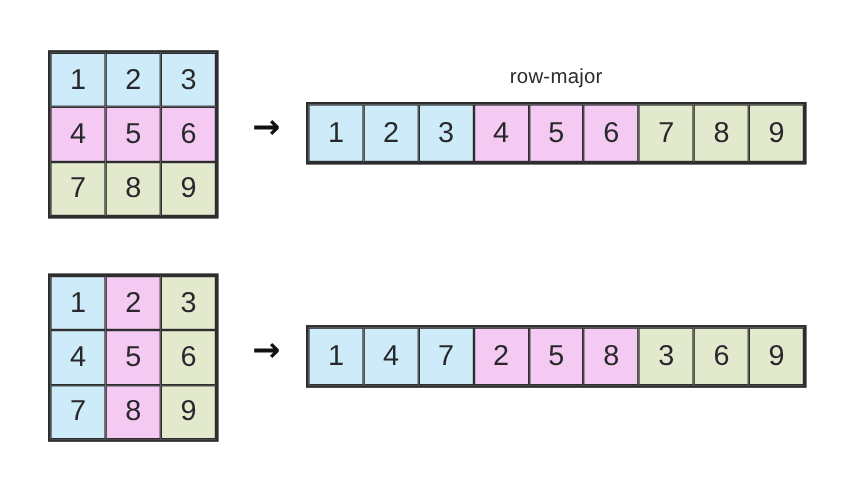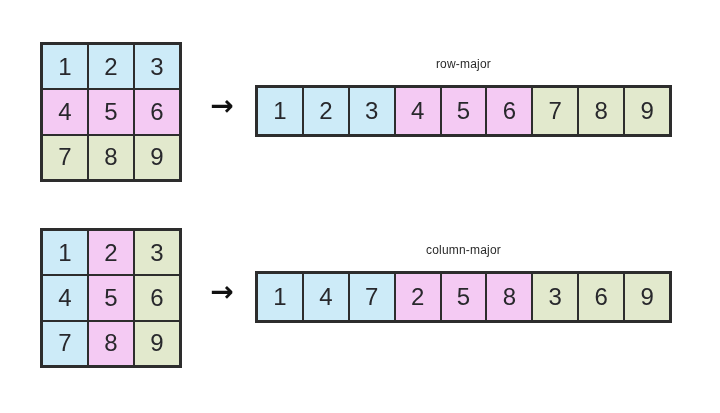--- a/index.html
+++ b/index.html
@@ -50,21 +50,21 @@
     justify-content: center;
     font-size: 24px;
     color: #28282c;
     line-height: 1;
   }
   .layout-label {
     position: absolute;
     left: 255px; top: 52px;
     width: 417px;
     text-align: center;
-    font-size: 12px;
+    font-size: 17px;
     line-height: 24px;
     color: #2b2b2b;
     letter-spacing: 0.2px;
   }
   .arrow {
     position: absolute;
     left: 198px; top: 88px;
     width: 48px;
     text-align: center;
     font-family: "DejaVu Sans", sans-serif;
@@ -112,21 +112,20 @@
         <div class="cell" style="background: rgb(244, 202, 243);">2</div>
         <div class="cell" style="background: rgb(226, 233, 205);">3</div>
         <div class="cell" style="background: rgb(205, 235, 248);">4</div>
         <div class="cell" style="background: rgb(244, 202, 243);">5</div>
         <div class="cell" style="background: rgb(226, 233, 205);">6</div>
         <div class="cell" style="background: rgb(205, 235, 248);">7</div>
         <div class="cell" style="background: rgb(244, 202, 243);">8</div>
         <div class="cell" style="background: rgb(226, 233, 205);">9</div>
       </div>
     <span class="arrow">→</span>
-    <div class="layout-label">column-major</div>
     <div class="flat-array">
         <div class="cell" style="background: rgb(205, 235, 248);">1</div>
         <div class="cell" style="background: rgb(205, 235, 248);">4</div>
         <div class="cell" style="background: rgb(205, 235, 248);">7</div>
         <div class="cell" style="background: rgb(244, 202, 243);">2</div>
         <div class="cell" style="background: rgb(244, 202, 243);">5</div>
         <div class="cell" style="background: rgb(244, 202, 243);">8</div>
         <div class="cell" style="background: rgb(226, 233, 205);">3</div>
         <div class="cell" style="background: rgb(226, 233, 205);">6</div>
         <div class="cell" style="background: rgb(226, 233, 205);">9</div>

